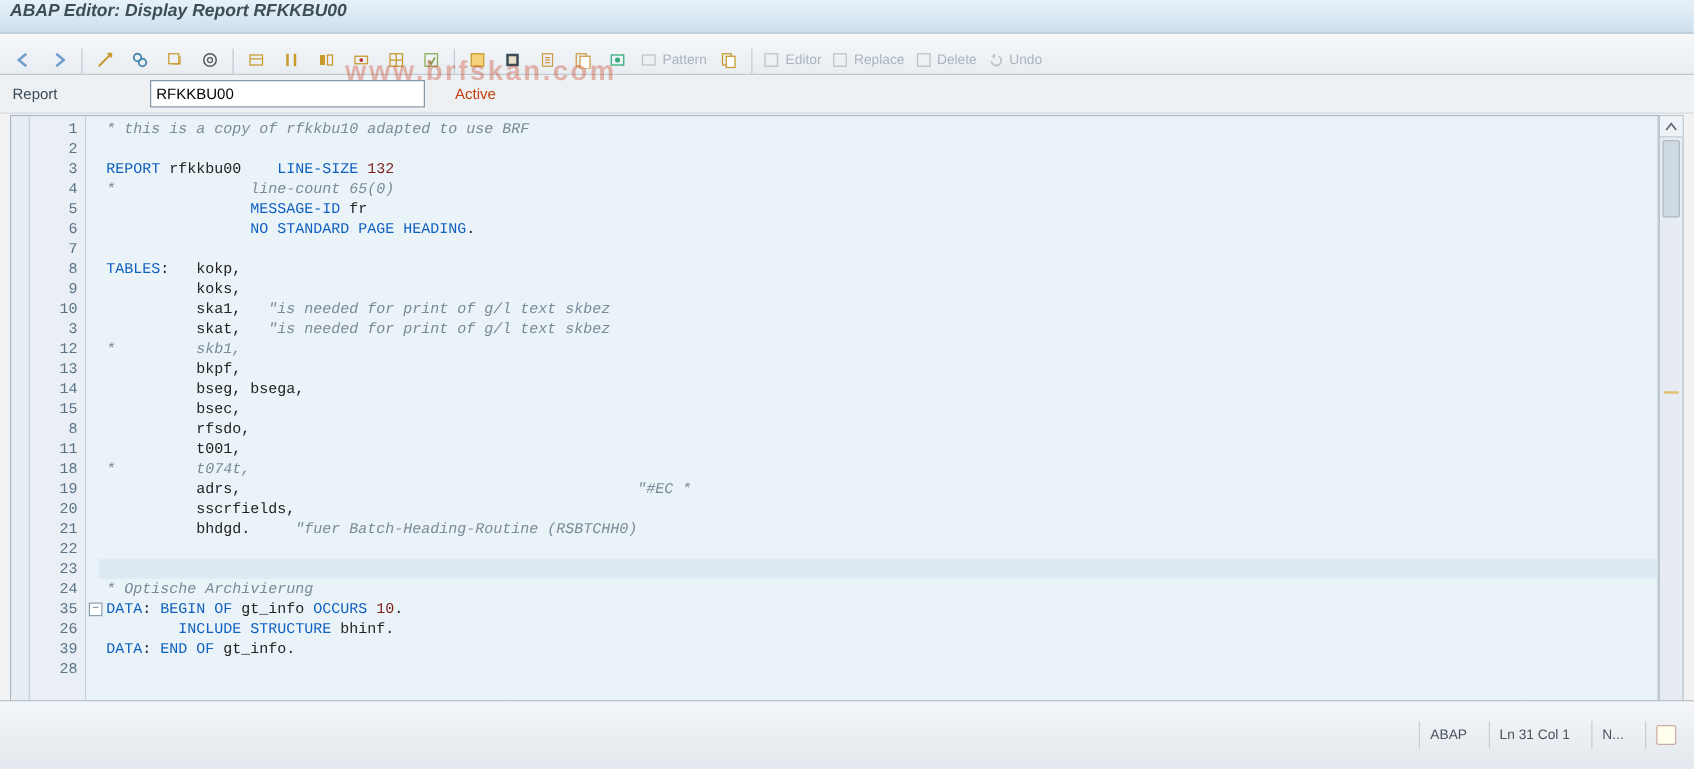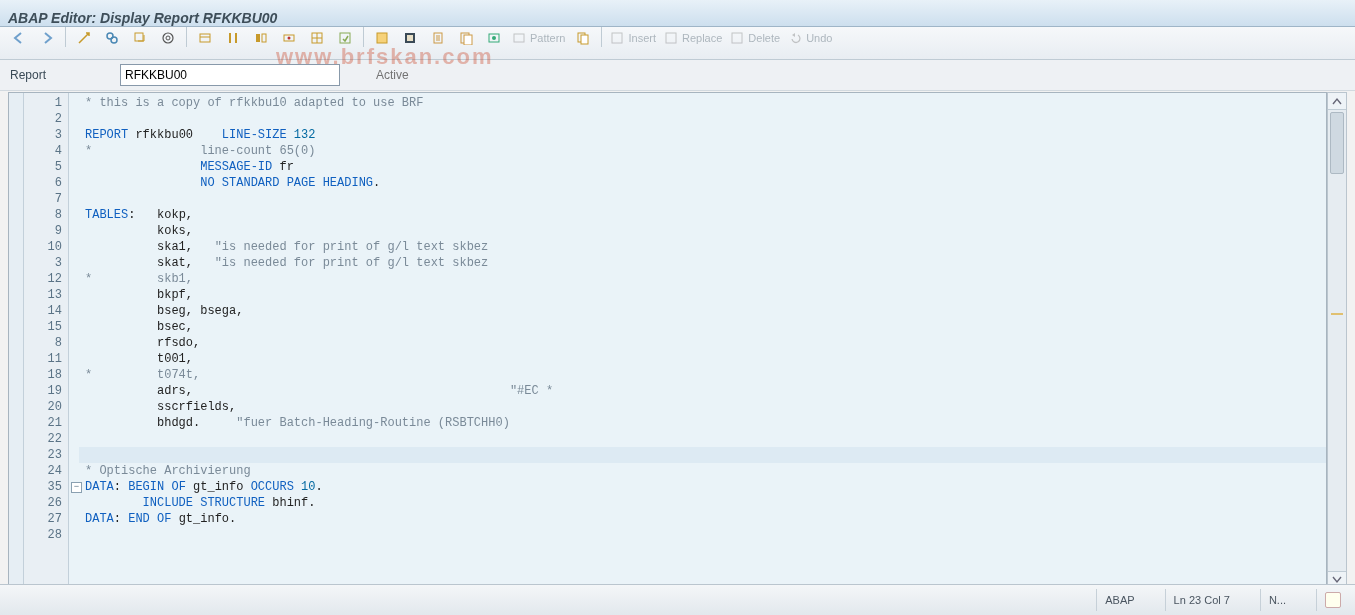--- a/index.html
+++ b/index.html
@@ -9,33 +9,33 @@
     font-size: 12px;
     background: #f2f2f2;
     overflow: hidden;
     color: #333;
   }
   
   .titlebar {
     height: 26px;
     background: linear-gradient(#e8f1f8, #cddfee);
     border-bottom: 1px solid #9fb5c7;
-    display: flex; align-items: flex-end;
+    display: flex; align-items: flex-start;
     padding: 0 8px;
     font-weight: bold;
     font-style: italic;
     color: #3e4e59;
     font-size: 14px;
   }
   
   .toolbar {
     height: 32px;
     background: linear-gradient(#f6f8fa, #e8edf2);
     border-bottom: 1px solid #bfcbd4;
-    display: flex; align-items: flex-start;
+    display: flex; align-items: flex-end;
     padding: 0 6px;
     gap: 2px;
   }
   .tbtn {
     display: inline-flex; align-items: center; justify-content: center;
     min-width: 20px; height: 22px;
     padding: 0 3px;
     border-radius: 3px;
     cursor: pointer;
   }
@@ -54,21 +54,21 @@
     gap: 10px;
   }
   .subbar .lbl { color: #3a4a56; width: 100px; }
   .subbar input[type=text] {
     width: 210px;
     height: 18px;
     border: 1px solid #89a; background: #fff;
     font-family: inherit; font-size: 12px;
     padding: 1px 4px;
   }
-  .subbar .active-txt { margin-left: 26px; color: #737373; }
+  .subbar .active-txt { margin-left: 14px; color: #c2410c; }
   
   .code-wrap {
     position: absolute;
     top: 92px; left: 8px; right: 28px; bottom: 26px;
     border: 1px solid #a7b4bf;
     background: #eaf3f8;
     display: flex;
     overflow: hidden;
   }
   
@@ -112,22 +112,22 @@
     position: absolute;
     left: -8px;
     width: 9px; height: 9px;
     border: 1px solid #8aa0b1;
     background: #fff;
     font-size: 9px; line-height: 8px; text-align: center;
     color: #5a7386;
     top: 3px;
   }
   .kw   { color: #1060c0; }
-  .num  { color: #0369a1; }
-  .cmt  { color: #7a8a98; }
+  .num  { color: #7f1d1d; }
+  .cmt  { color: #7a8a98; font-style: italic; }
   
   .vscroll {
     position: absolute;
     top: 92px; right: 8px; bottom: 26px;
     width: 18px;
     background: #e6ecf1;
     border: 1px solid #bac5ce;
     display: flex; flex-direction: column;
     align-items: center;
   }
@@ -152,22 +152,22 @@
   
   .statusbar {
     position: absolute;
     left: 0; right: 0; bottom: 0;
     height: 22px;
     background: linear-gradient(#f4f6f8, #e2e8ed);
     border-top: 1px solid #bac5ce;
     display: flex; align-items: center;
     font-size: 11px;
     color: #4a5560;
-    padding: 4px 6px;
-    gap: 22px;
+    padding: 16px 6px;
+    gap: 9px;
   }
   .statusbar .spacer { flex: 1; }
   .statusbar .cell {
     border-left: 1px solid #c6d0d8;
     padding: 0 8px;
     height: 100%;
     display: flex; align-items: center;
   }
   .status-icon {
     width: 14px; height: 14px;
@@ -312,21 +312,21 @@
         <rect x="5" y="4" width="7" height="9" fill="#fff" stroke="#c79a2b"></rect>
       </svg>
   </span>
 
   <span class="tsep"></span>
 
   <span class="tbtn disabled">
     <svg width="14" height="14">
         <rect x="2" y="2" width="10" height="10" fill="none" stroke="#888"></rect>
       </svg>
-    <span class="tbtn-label">Insert</span>
+    <span class="tbtn-label">Editor</span>
   </span>
   <span class="tbtn disabled">
     <svg width="14" height="14">
         <rect x="2" y="2" width="10" height="10" fill="none" stroke="#888"></rect>
       </svg>
     <span class="tbtn-label">Replace</span>
   </span>
   <span class="tbtn disabled">
     <svg width="14" height="14">
         <rect x="2" y="2" width="10" height="10" fill="none" stroke="#888"></rect>
@@ -372,21 +372,21 @@
       <div>11</div>
       <div>18</div>
       <div>19</div>
       <div>20</div>
       <div>21</div>
       <div>22</div>
       <div>23</div>
       <div>24</div>
       <div>35</div>
       <div>26</div>
-      <div>27</div>
+      <div>39</div>
       <div>28</div>
     </div>
   <div class="code" id="code"><div class="code-line"><span class="cmt">* this is a copy of rfkkbu10 adapted to use BRF</span></div><div class="code-line"></div><div class="code-line"><span class="kw">REPORT</span><span> rfkkbu00    </span><span class="kw">LINE-SIZE</span><span> </span><span class="num">132</span></div><div class="code-line"><span class="cmt">*               line-count 65(0)</span></div><div class="code-line"><span>                </span><span class="kw">MESSAGE-ID</span><span> fr</span></div><div class="code-line"><span>                </span><span class="kw">NO STANDARD PAGE HEADING</span><span>.</span></div><div class="code-line"></div><div class="code-line"><span class="kw">TABLES</span><span>:   kokp,</span></div><div class="code-line"><span>          koks,</span></div><div class="code-line"><span>          ska1,   </span><span class="cmt">"is needed for print of g/l text skbez</span></div><div class="code-line"><span>          skat,   </span><span class="cmt">"is needed for print of g/l text skbez</span></div><div class="code-line"><span class="cmt">*         skb1,</span></div><div class="code-line"><span>          bkpf,</span></div><div class="code-line"><span>          bseg, bsega,</span></div><div class="code-line"><span>          bsec,</span></div><div class="code-line"><span>          rfsdo,</span></div><div class="code-line"><span>          t001,</span></div><div class="code-line"><span class="cmt">*         t074t,</span></div><div class="code-line"><span>          adrs,                                            </span><span class="cmt">"#EC *</span></div><div class="code-line"><span>          sscrfields,</span></div><div class="code-line"><span>          bhdgd.     </span><span class="cmt">"fuer Batch-Heading-Routine (RSBTCHH0)</span></div><div class="code-line"></div><div class="code-line current"></div><div class="code-line"><span class="cmt">* Optische Archivierung</span></div><div class="code-line"><div class="fold-marker">−</div><span class="kw">DATA</span><span>: </span><span class="kw">BEGIN OF</span><span> gt_info </span><span class="kw">OCCURS</span><span> </span><span class="num">10</span><span>.</span></div><div class="code-line"><span>        </span><span class="kw">INCLUDE STRUCTURE</span><span> bhinf.</span></div><div class="code-line"><span class="kw">DATA</span><span>: </span><span class="kw">END OF</span><span> gt_info.</span></div><div class="code-line"></div></div>
 </div>
 
 <div class="vscroll">
   <div class="arrow">
     <svg width="10" height="8">
         <path d="M1 7 L5 2 L9 7" fill="none" stroke="#667" stroke-width="1.4"></path>
       </svg>
@@ -398,20 +398,20 @@
   <div class="arrow last">
     <svg width="10" height="8">
         <path d="M1 1 L5 6 L9 1" fill="none" stroke="#667" stroke-width="1.4"></path>
       </svg>
   </div>
 </div>
 
 <div class="statusbar">
   <span class="spacer"></span>
   <span class="cell">ABAP</span>
-  <span class="cell">Ln  23 Col  7</span>
+  <span class="cell">Ln  31 Col  1</span>
   <span class="cell">
     <span>N...</span>
   </span>
   <span class="cell">
     <span class="status-icon"></span>
   </span>
 </div>
 
 </body></html>

